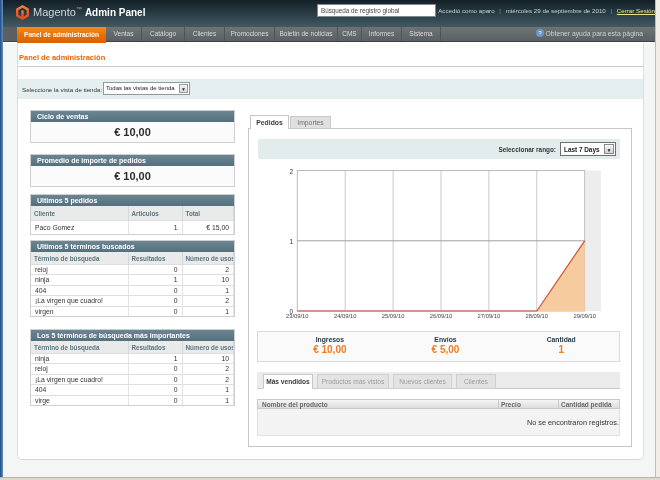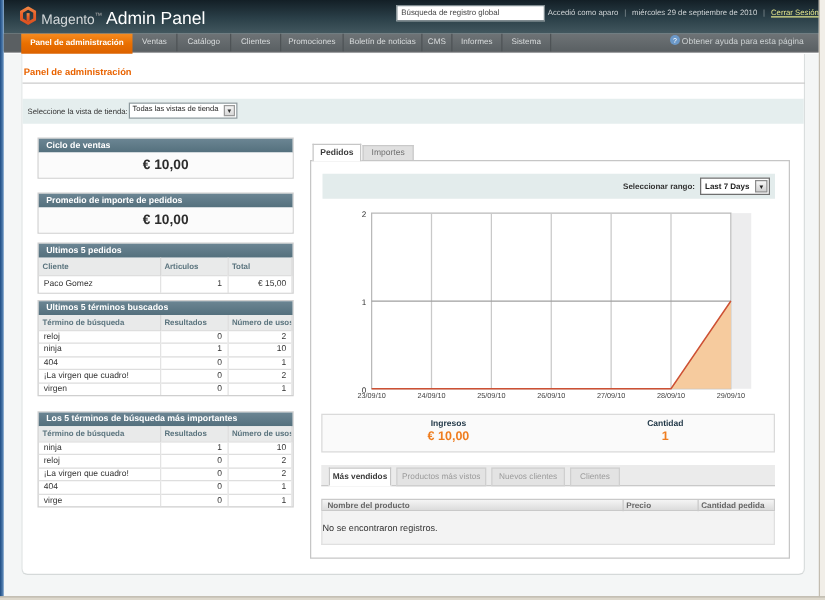--- a/index.html
+++ b/index.html
@@ -7,21 +7,21 @@
 .abs { position:absolute; }
 
 #winleft { left:0; top:0; width:3px; height:480px; background:linear-gradient(90deg,#1d4c83,#6591bf); }
 #winright-line { left:655px; top:0; width:1px; height:480px; background:#c3bdb1; }
 #winright { left:656px; top:0; width:4px; height:480px; background:#f1eee8; }
 #winbottom { left:0; top:477px; width:660px; height:3px; background:#ddd8cc; border-top:1px solid #bbb5a9; }
 
 #hdr { left:3px; top:0; width:652px; height:27px; background:linear-gradient(180deg,#131f26 0%, #2b4049 55%, #43585f 100%); }
 #logo { left:16px; top:5px; }
 #brand { left:33px; top:6px; font-size:11px; color:#d4d8da; white-space:nowrap; }
-#brand b { color:#fff; font-size:14px; font-weight:normal;margin-top:48px; }
+#brand b { color:#fff; font-size:10px; font-weight:bold;margin-top:48px; }
 #brand sup { font-size:6px; color:#aaa; }
 #hsearch { left:317px; top:4px; width:119px; height:13px; background:#fff; border:1px solid #7e8a8f; font-size:6.3px; color:#444; padding:2px 0 0 3px; white-space:nowrap; }
 #hright { right:5px; top:7px; font-size:6.2px; color:#cfd4d6; text-align:right; white-space:nowrap; }
 #hright .sep { color:#8b979b; margin:0 3px; }
 #hright a { color:#e4e68c; text-decoration:underline; }
 
 #nav { left:3px; top:27px; width:652px; height:15px; background:linear-gradient(180deg,#6e7376,#5a6063); border-bottom:1px solid #3f4346; }
 .nitem { position:absolute; top:0; height:14px; white-space:nowrap; overflow:hidden; font-size:6.5px; color:#d9dcdd; line-height:14px; text-align:center; border-right:1px solid #4e5356; }
 #ntab { position:absolute; left:14px; top:0; width:89px; height:16px; background:linear-gradient(180deg,#f68b20,#e96f00 50%,#dc6200); color:#fff; font-size:6.5px; font-weight:bold; line-height:15px; text-align:center; z-index:2; }
 #nhelp { position:absolute; right:12px; top:0; height:14px; line-height:14px; white-space:nowrap; font-size:6.8px; color:#ccd1d2; }
@@ -57,21 +57,21 @@
 #totals .cell { flex:1; text-align:center; padding-top:4px; }
 #totals .tl { font-size:6.8px; font-weight:bold; color:#1e3545; }
 #totals .tv { font-size:10px; font-weight:bold; color:#ef7d1f; margin-top:1px; }
 
 #btabs { left:257px; top:372px; width:363px; height:17px; background:#ebebeb; border-bottom:1px solid #c9c9c9; z-index:4; }
 .btab { position:absolute; top:2px; height:15px; font-size:6.6px; text-align:center; line-height:14px; white-space:nowrap; overflow:hidden; }
 #bt1 { left:6px; width:50px; background:#fff; border:1px solid #c6c6c6; border-bottom:1px solid #fff; font-weight:bold; color:#3a3a3a; }
 .btoff { background:#e3e3e3; border:1px solid #cfcfcf; color:#9b9b9b; }
 #grid { left:257px; top:399px; width:363px; height:10px; background:linear-gradient(#f5f5f5,#dcdcdc); border:1px solid #c9c9c9; z-index:4; font-size:6.5px; font-weight:bold; color:#666; }
 #grid span { position:absolute; top:1px; white-space:nowrap; }
-#gbody { left:257px; top:409px; width:363px; height:27px; background:#f3f3f3; border:1px solid #e0e0e0; border-top:none; z-index:4; text-align:left; font-size:7.3px; color:#333; padding-top:9px; }
+#gbody { left:257px; top:409px; width:363px; height:27px; background:#f3f3f3; border:1px solid #e0e0e0; border-top:none; z-index:4; text-align:right; font-size:7.3px; color:#333; padding-top:9px; }
 </style>
 </head>
 <body>
 <div class="abs" id="pagebg"></div>
 <div class="abs" id="content"></div>
 <div class="abs" id="hdr"></div>
 <div class="abs" id="nav"></div>
 <div class="abs" id="winleft"></div>
 <div class="abs" id="winright-line"></div>
 <div class="abs" id="winright"></div>
@@ -248,20 +248,24 @@
     <text x="326.7" y="158">29/09/10</text>
   </g>
 </svg>
 
 <div class="abs" id="totals">
   <div class="cell">
       <div class="tl">Ingresos</div>
       <div class="tv">€ 10,00</div>
     </div>
   <div class="cell">
+      <div class="tl">Envíos</div>
+      <div class="tv">€ 5,00</div>
+    </div>
+  <div class="cell">
       <div class="tl">Cantidad</div>
       <div class="tv">1</div>
     </div>
 </div>
 
 <div class="abs" id="btabs">
   <div class="btab" id="bt1">Más vendidos</div>
   <div class="btab btoff" style="left:60px; width:72px;">Productos más vistos</div>
   <div class="btab btoff" style="left:136px; width:59px;">Nuevos clientes</div>
   <div class="btab btoff" style="left:199px; width:40px;">Clientes</div>

